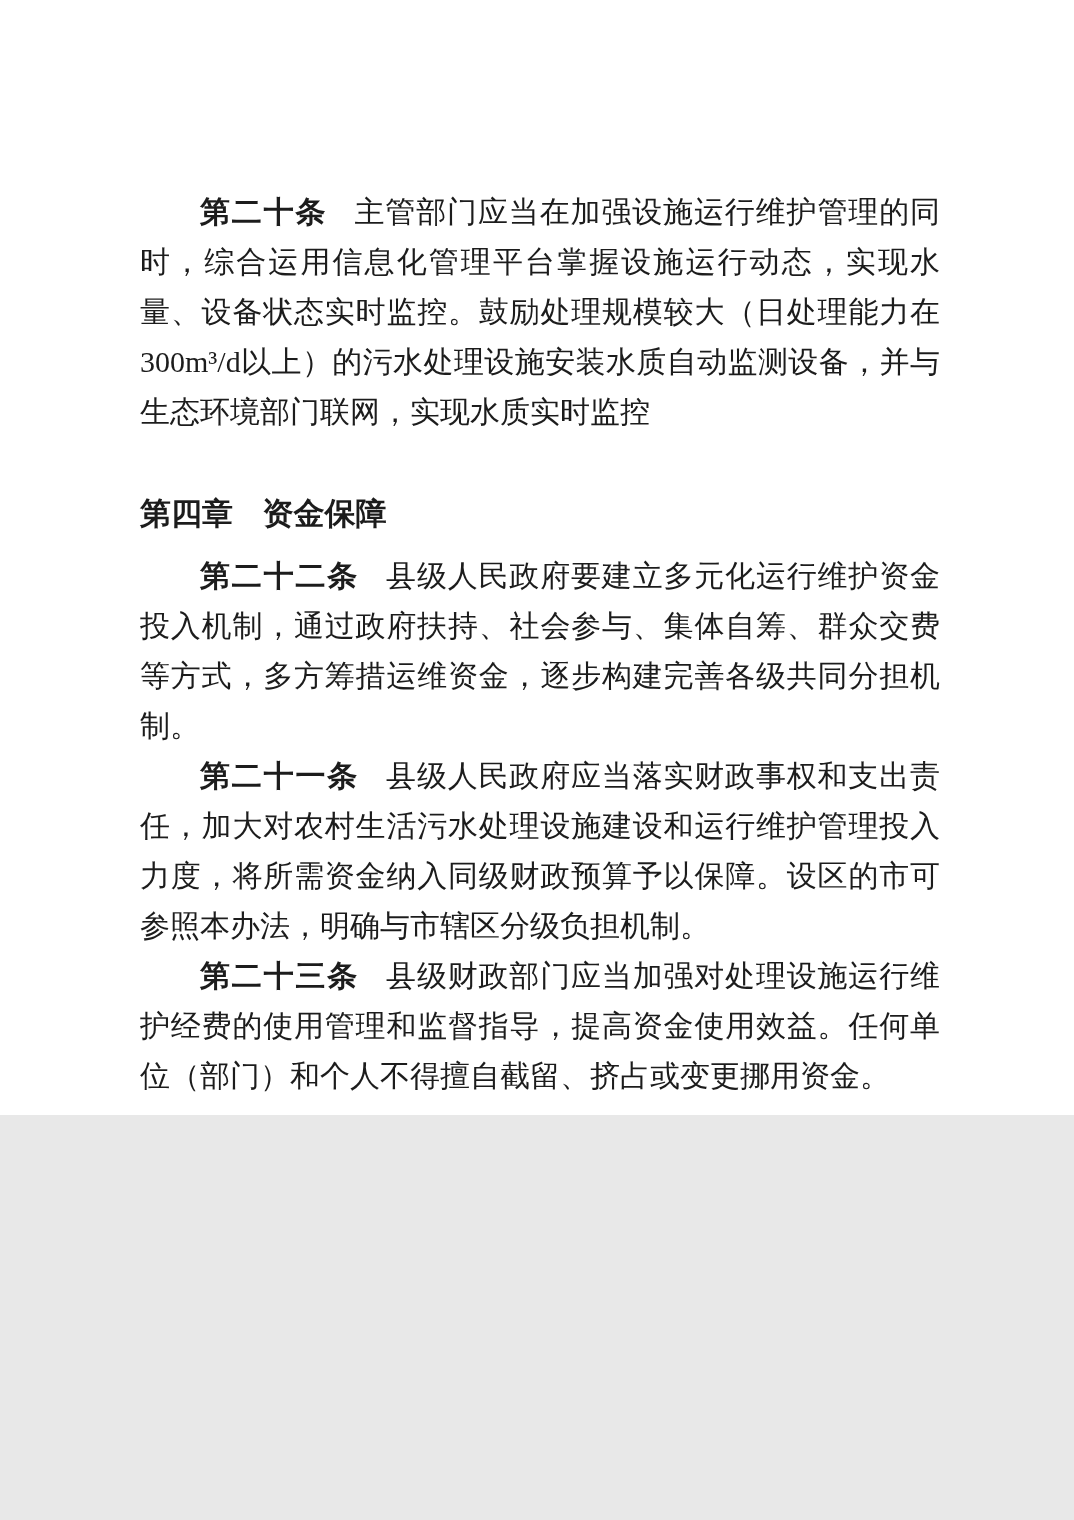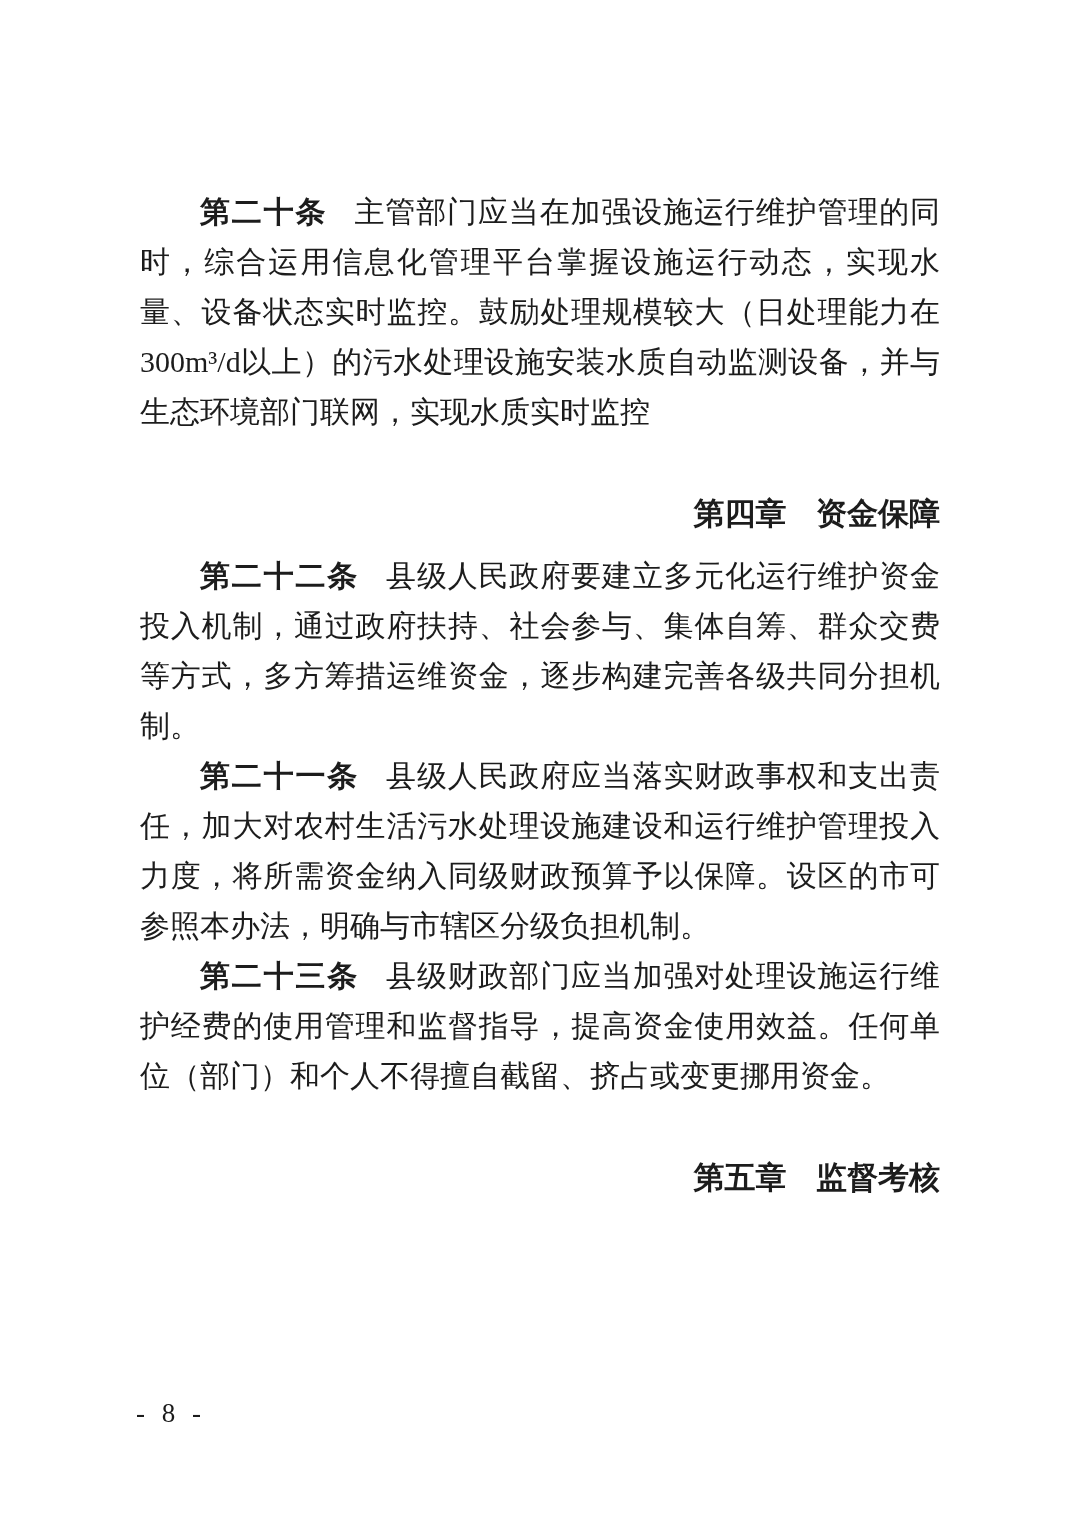--- a/index.html
+++ b/index.html
@@ -3,21 +3,21 @@
 <meta charset="utf-8">
 <style>
   html, body {
     margin: 0;
     padding: 0;
     background: #e8e8e8;
   }
   .page {
     position: relative;
     width: 1074px;
-    height: 1520px;
+    height: 1115px;
     margin: 0 auto;
     background: #ffffff;
     overflow: hidden;
     font-family: "Liberation Serif", "DejaVu Serif", serif;
     color: #1c1c1c;
   }
   .content {
     position: absolute;
     left: 140px;
     top: 187px;
@@ -35,21 +35,21 @@
     font-weight: bold;
     margin-right: 0.9em;
     letter-spacing: 1px;
   }
   .chapter {
     margin: 52px 0 12px 0;
     font-family: "Liberation Sans", "DejaVu Sans", sans-serif;
     font-weight: bold;
     font-size: 31px;
     line-height: 50px;
-    text-align: right;
+    text-align: left;
     text-indent: 0;
   }
   .chapter-number {
     margin-right: 0.95em;
   }
   .page-number {
     position: absolute;
     left: 136px;
     top: 1396px;
     font-size: 27px;

